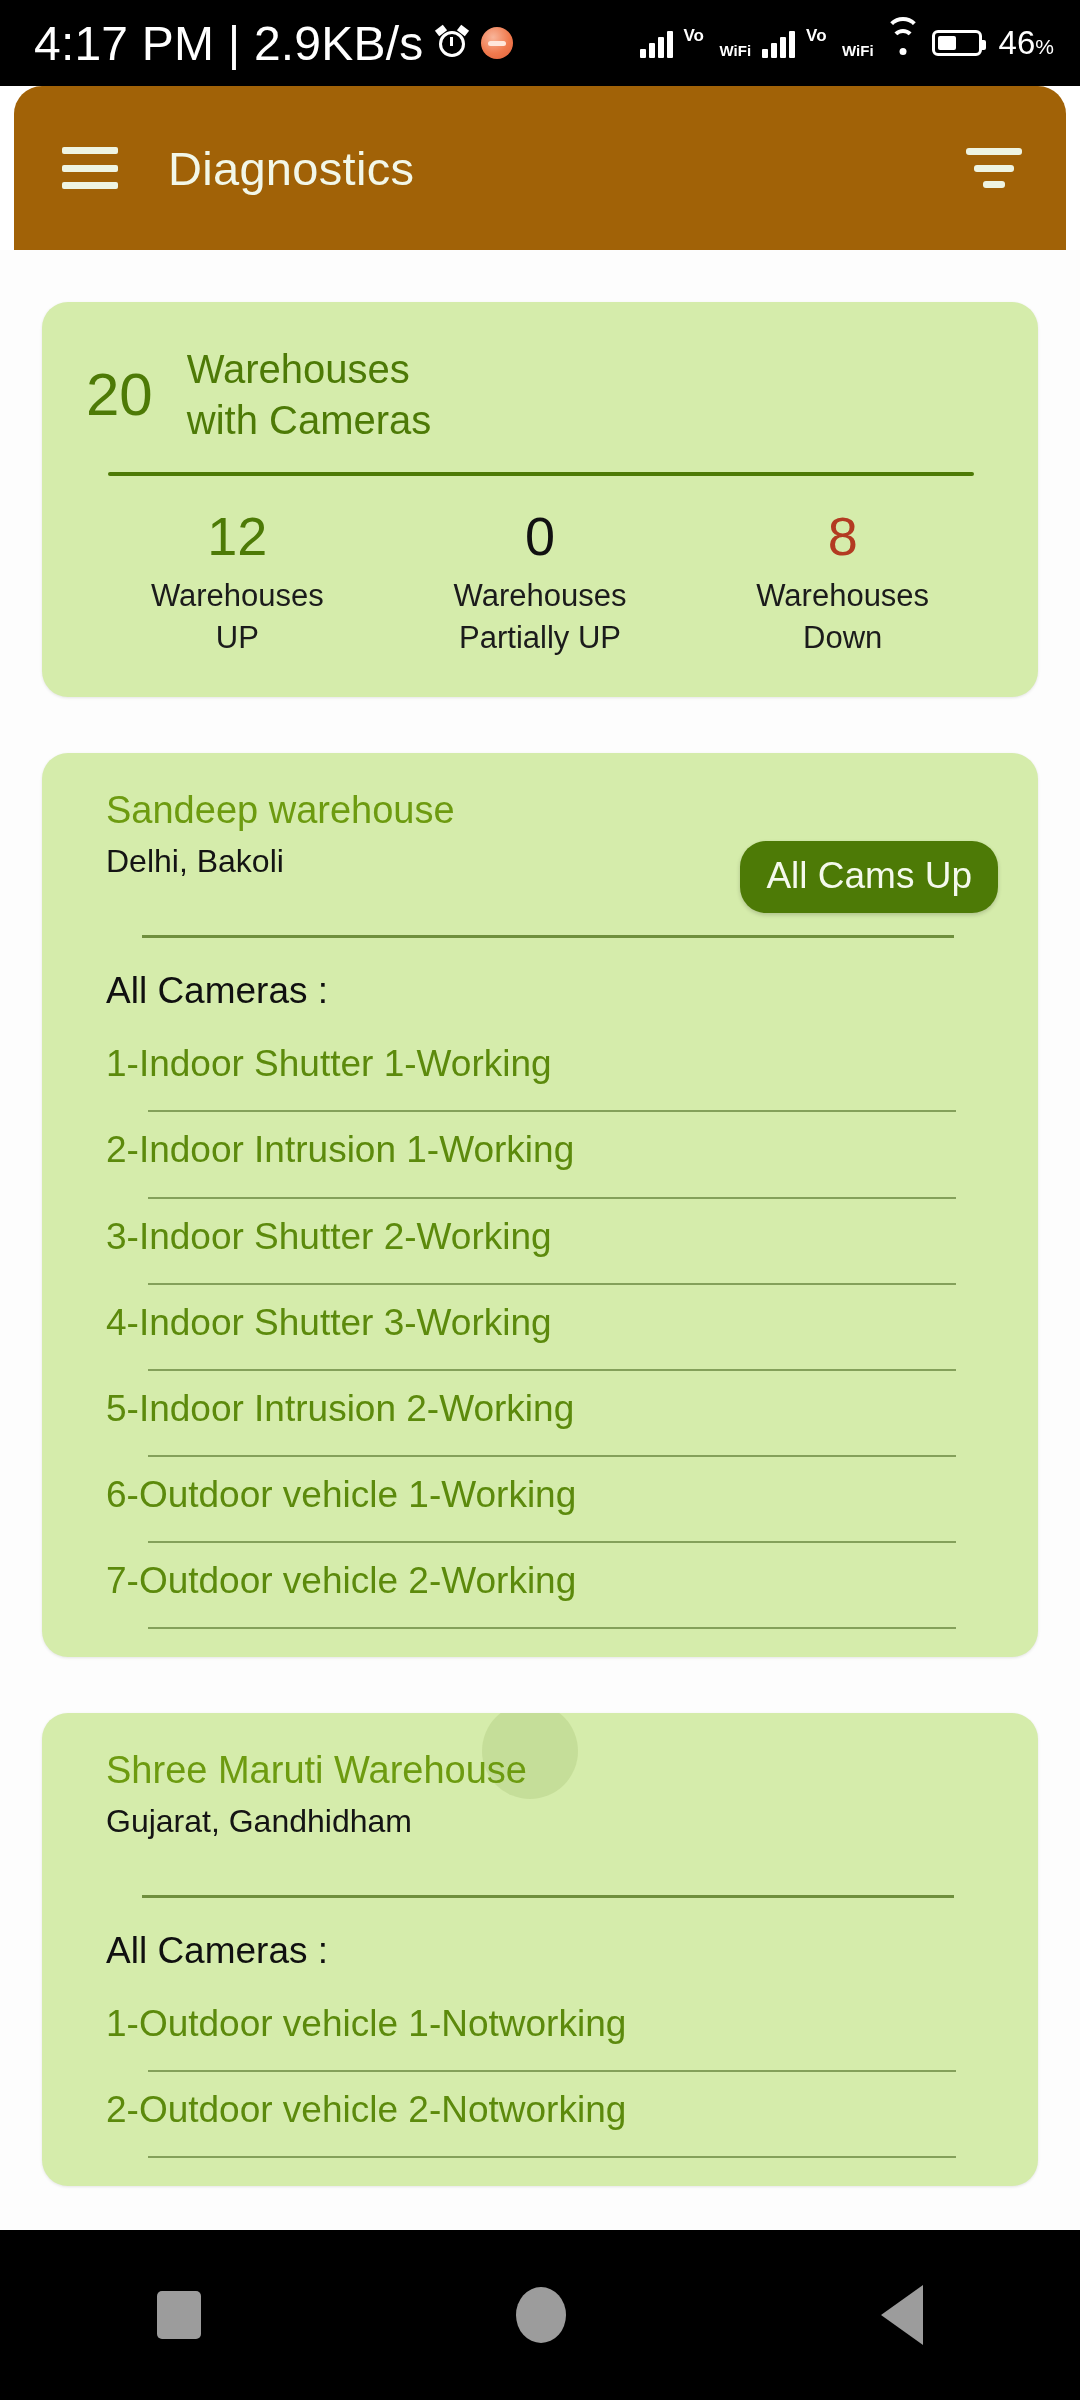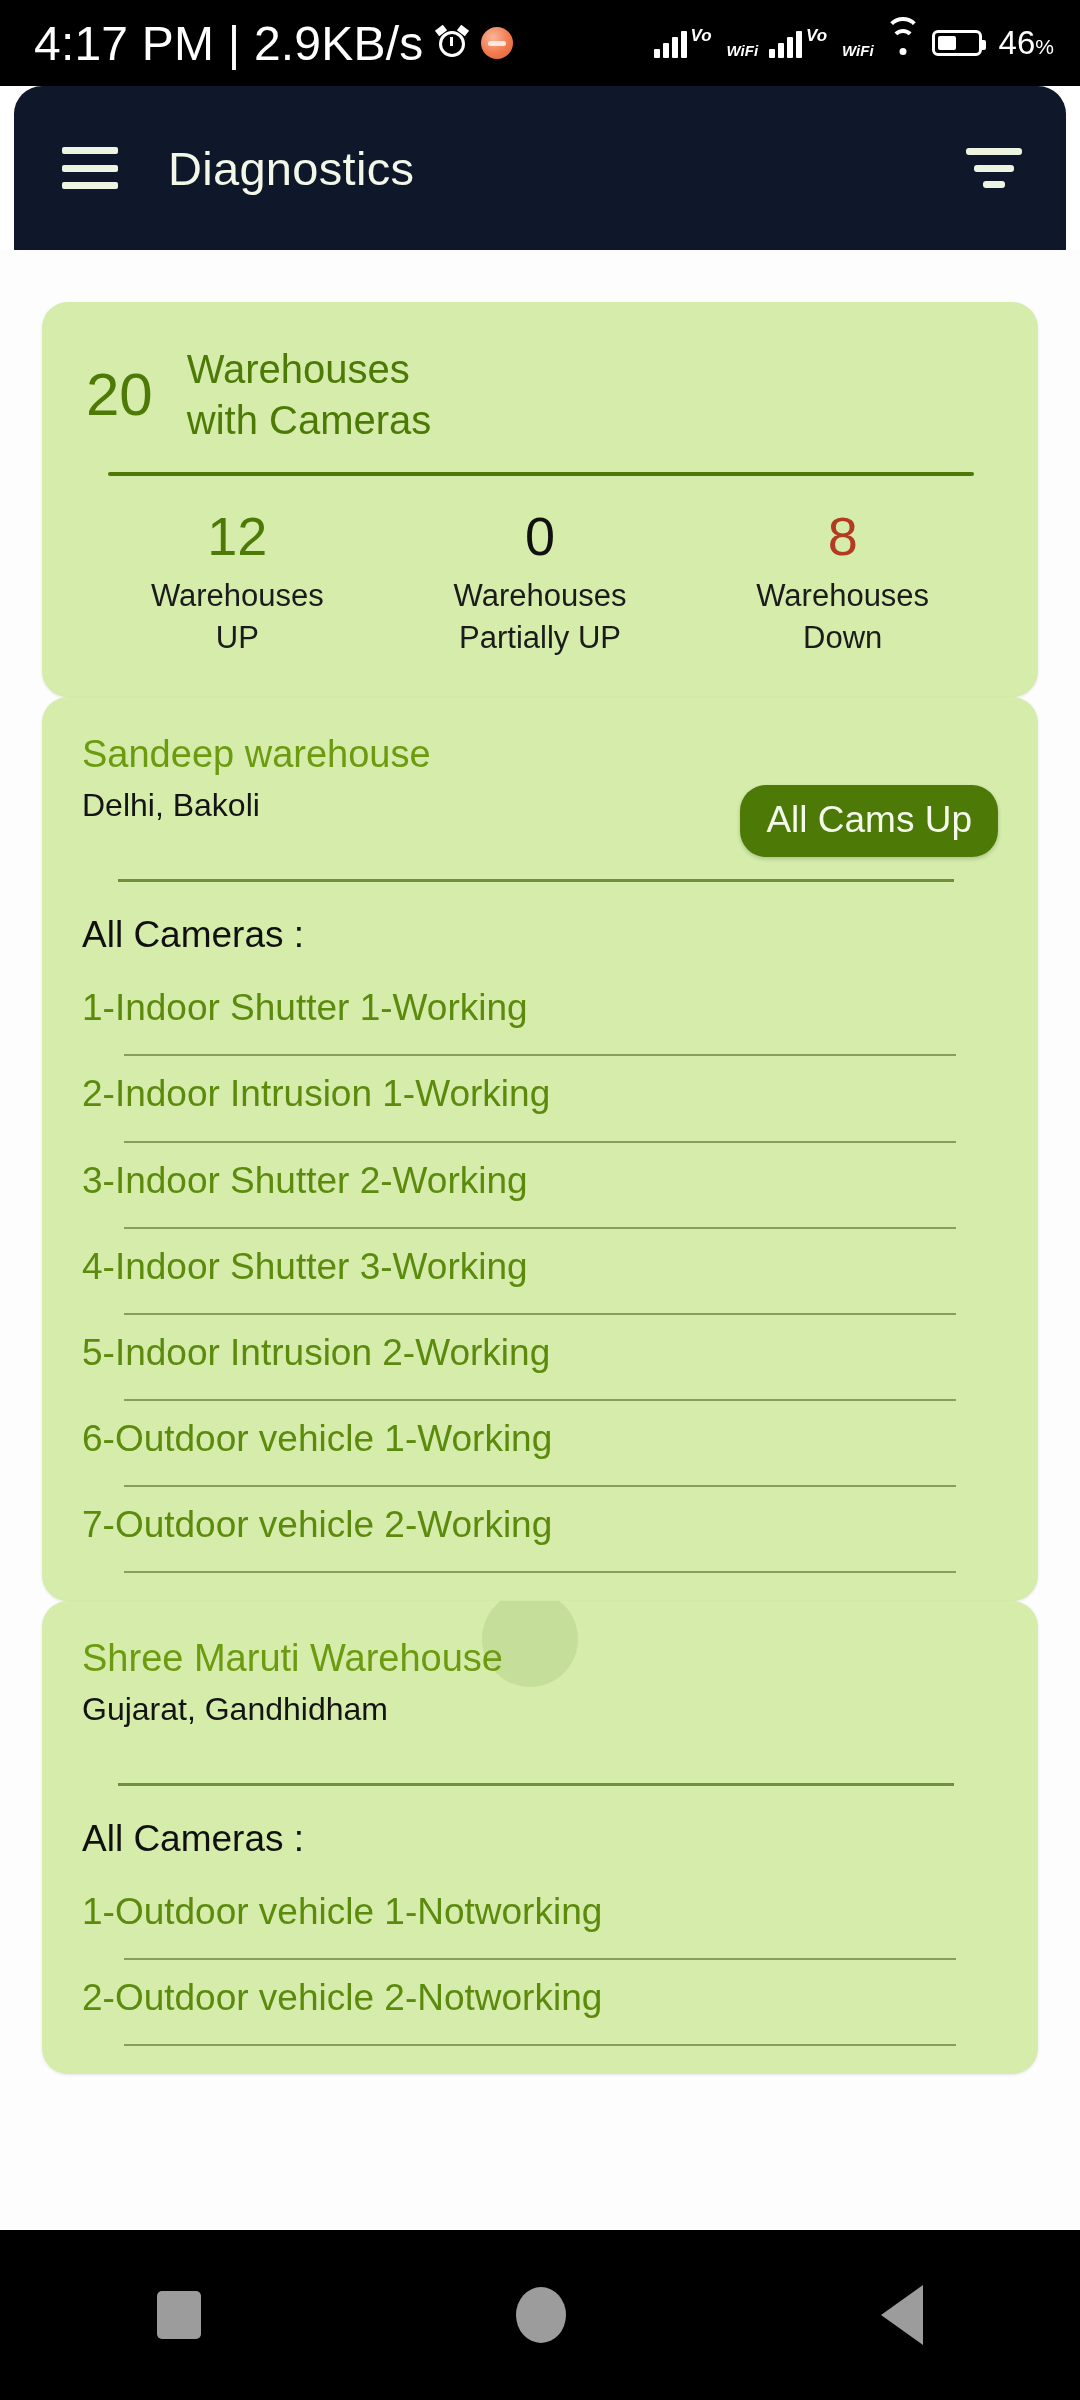--- a/index.html
+++ b/index.html
@@ -45,21 +45,21 @@
     content:""; position:absolute; left:7px; top:14px; width:18px; height:5px;
     background:#ffe7dc; border-radius:3px;
   }
 
   .sig { display:flex; align-items:flex-end; gap:3px; height:30px; }
   .sig i { display:block; width:6px; background:#fff; border-radius:1px; }
   .sig i:nth-child(1){height:9px;} .sig i:nth-child(2){height:15px;}
   .sig i:nth-child(3){height:21px;} .sig i:nth-child(4){height:27px;}
   .volte { display:flex; flex-direction:column; line-height:0.95; font-size:17px; font-weight:700; color:#fff; }
   .volte span:last-child { font-size:15px;margin-left:36px; }
-  .simgrp { display:flex; align-items:flex-end; gap:4px;font-style:italic; }
+  .simgrp { display:flex; align-items:flex-end; gap:11px; }
 
   .wifi { position:relative; width:36px; height:28px; }
   .wifi .arc {
     position:absolute; left:50%; bottom:4px; transform:translateX(-50%);
     border:4px solid #fff; border-bottom-color:transparent;
     border-left-color:transparent; border-right-color:transparent;
     border-radius:50%;
   }
   .wifi .a1 { width:36px; height:36px; }
   .wifi .a2 { width:24px; height:24px; }
@@ -69,21 +69,21 @@
   .batt { width:50px; height:26px; border:3px solid #fff; border-radius:6px; position:relative; }
   .batt::after { content:""; position:absolute; right:-7px; top:7px; width:4px; height:10px;
     background:#fff; border-radius:0 2px 2px 0; }
   .batt .fill { position:absolute; left:3px; top:3px; bottom:3px; width:42%; background:#fff; border-radius:2px; }
   .batt-num { font-size:33px; font-weight:400; color:#fff; margin-left:6px; }
   .batt-pct { font-size:21px; }
 
   
   .appbar {
     position:absolute; top:86px; left:14px; width:1052px; height:164px;
-    background:#0f172a; border-radius:28px 28px 0 0;
+    background:#a16207; border-radius:28px 28px 0 0;
     display:flex; align-items:center; padding:0 44px 0 48px;
   }
   .hamburger { width:56px; height:42px; display:flex; flex-direction:column; justify-content:space-between; cursor:pointer; }
   .hamburger i { display:block; height:7px; background:#eef4e2; border-radius:2px; }
   .appbar-title { color:#f2f7e8; font-size:47px; margin-left:50px; font-weight:400; letter-spacing:0.3px; }
   .filter-icon { margin-left:auto; width:56px; height:40px; display:flex; flex-direction:column;
     align-items:center; justify-content:space-between; cursor:pointer; }
   .filter-icon i { display:block; height:7px; background:#eef4e2; border-radius:3px; }
   .filter-icon i:nth-child(1){ width:56px; }
   .filter-icon i:nth-child(2){ width:40px; }
@@ -106,21 +106,21 @@
   .sum-rule { height:4px; background:#4d7a06; margin:26px 20px 0 22px; border-radius:2px; }
   .sum-stats { display:flex; margin-top:32px; }
   .stat { flex:1; text-align:center; }
   .stat .num { font-size:54px; line-height:1.05; font-weight:400; }
   .stat .cap { font-size:31px; color:#1b1b1b; line-height:1.36; margin-top:10px; }
   .num-up { color:#4d7a06; }
   .num-part { color:#111111; }
   .num-down { color:#b33b22; }
 
   
-  .wh { padding:34px 40px 28px 40px; overflow:hidden; }
+  .wh { margin-top:56px; padding:34px 40px 28px 64px; overflow:hidden; }
   .wh-head { position:relative; min-height:132px; }
   .wh-name { font-size:38px; color:#6d9b10; line-height:1.25; }
   .wh-loc { font-size:32px; color:#141414; line-height:1.3; margin-top:6px; }
   .badge {
     position:absolute; right:0; bottom:6px;
     background:#4d7a06; color:#f4f9ec; border-radius:26px;
     font-size:37px; padding:14px 26px 16px 26px; white-space:nowrap;
     box-shadow:0 2px 4px rgba(0,0,0,0.18);
   }
   .wh-rule { height:3px; background:#6f8f3d; margin:16px 44px 0 36px; }

